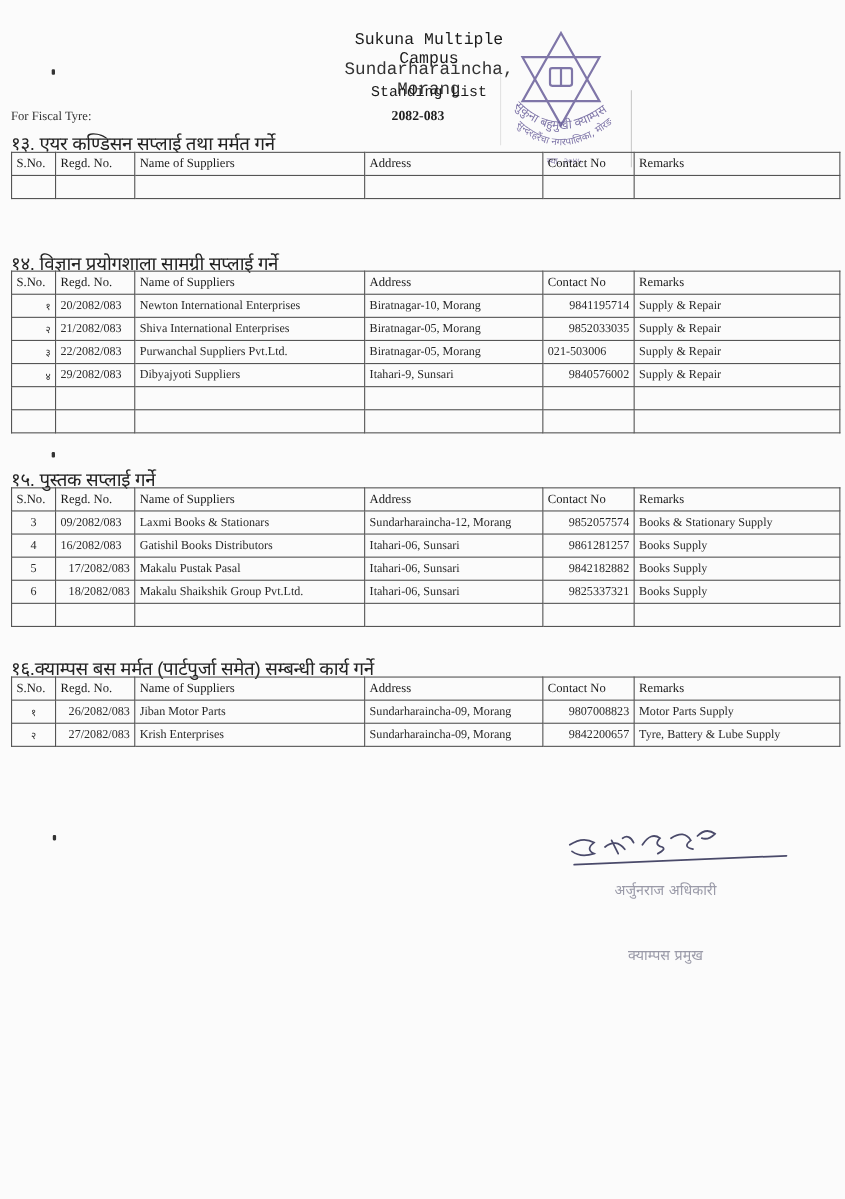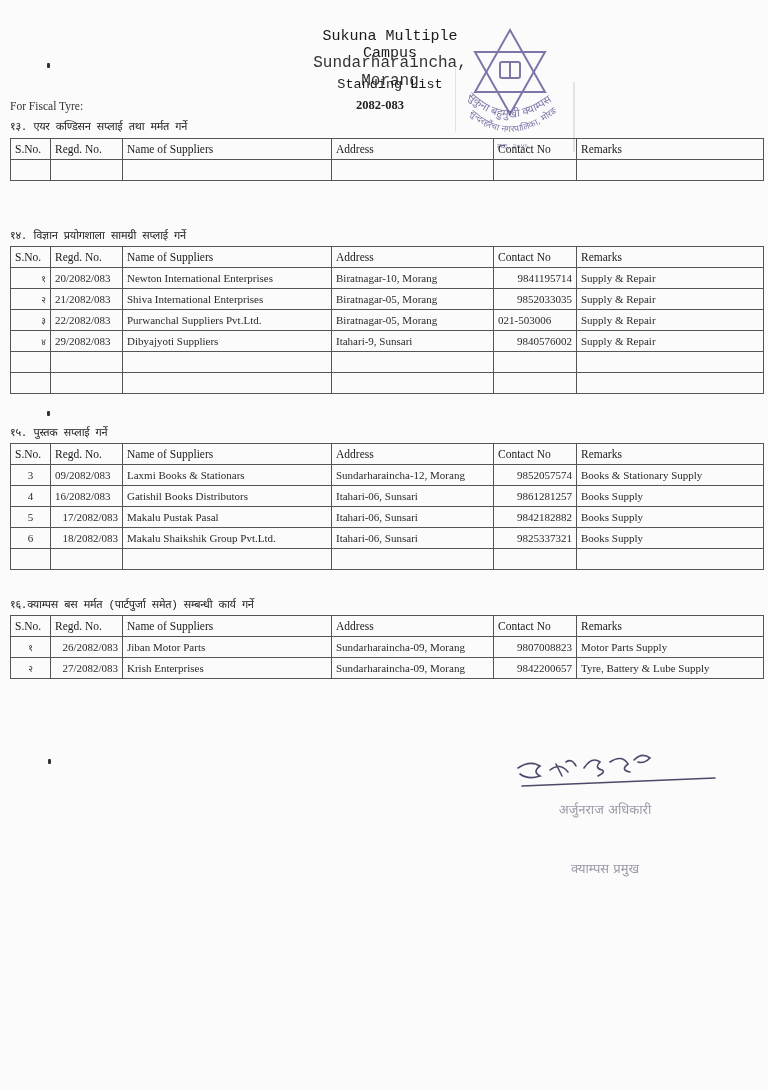--- a/index.html
+++ b/index.html
@@ -8,21 +8,21 @@
     font-family: "Liberation Serif", "DejaVu Serif", serif; color: #222;
   }
   .abs { position: absolute; }
   .title { left: 0; width: 768px; text-align: center; font-family: Liberation Mono, monospace; }
   #campus-name { top: 28px; font-size: 15px; color: #1a1a1a; left: 300px; width: 180px; }
   #campus-address { top: 54px; font-size: 16px; color: #333; left: 300px; width: 180px; }
   #doc-title { top: 77px; font-size: 13.5px; color: #1a1a1a; left: 300px; width: 180px; }
   #fiscal-label { top: 100px; left: 10px; font-size: 11.5px; color: #333; }
   #fiscal-value { top: 98px; left: 356px; font-size: 12.5px; font-weight: bold; color: #1f1f1f; }
 
-  .section-heading { left: 10px; font-size: 11px; font-family: Liberation Mono, monospace; color: #222; letter-spacing: -0.3px; }
+  .section-heading { left: 10px; font-size: 17px; font-family: Liberation Sans, sans-serif; color: #222; letter-spacing: -0.3px; }
 
   table.standing {
     position: absolute; left: 10px; width: 753px; border-collapse: collapse;
     font-size: 11px; table-layout: fixed; border-radius: 15px;
   }
   table.standing td, table.standing th {
     border: 1px solid #555; padding: 0 4px; height: 21px; box-sizing: border-box;
     white-space: nowrap; overflow: hidden; text-align: left; font-weight: normal; color: #2a2a2a;
   }
   table.standing th { color: #1a1a1a; font-size: 11.5px; }

